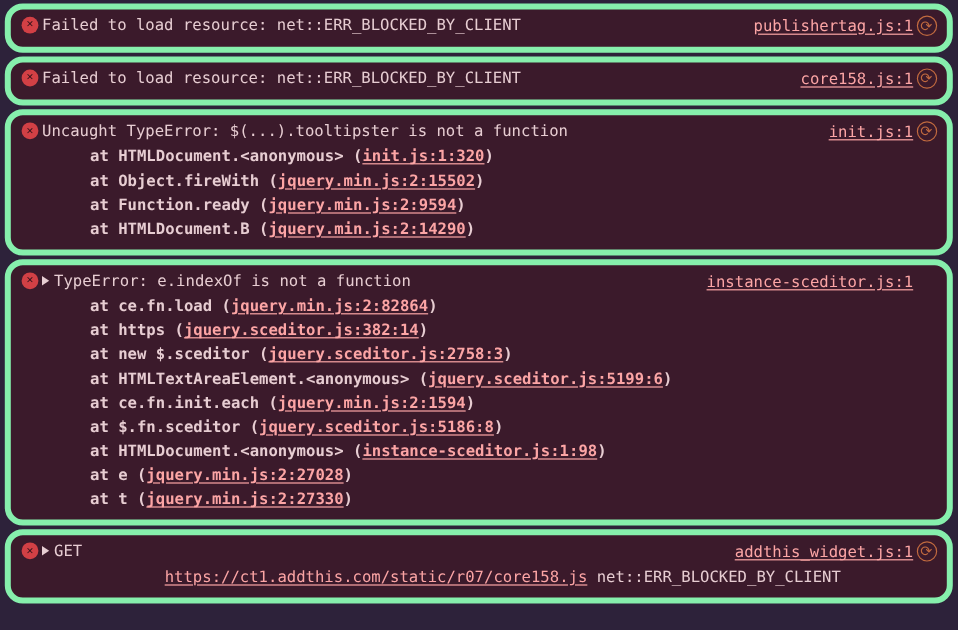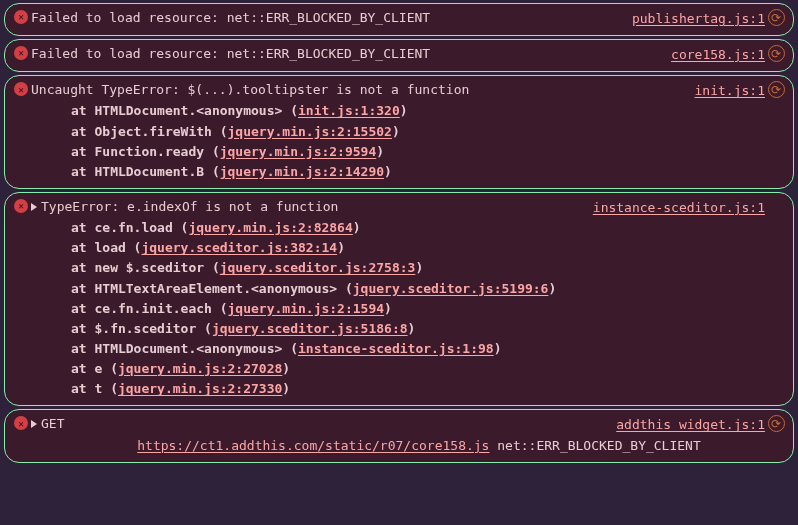--- a/index.html
+++ b/index.html
@@ -9,21 +9,21 @@
     height: 525px;
     background: #2d223a;
     font-family: "Menlo", "Consolas", "DejaVu Sans Mono", monospace;
     font-size: 13px;
     color: #e7cdd2;
     line-height: 1.55;
     overflow: hidden;
   }
   .entry {
     background: #3b1a2b;
-    border: 1px solid #86efac;
+    border: 5px solid #86efac;
     border-radius: 15px;
     margin: 3px 4px;
     padding: 4px 6px 6px 6px;
     position: relative;
   }
   .row { display: flex; align-items: flex-start; }
   .icon-col { flex: 0 0 20px; display:flex; justify-content:center; padding-top:2px;}
   .msg-col { flex: 1 1 auto; padding-right: 4px; }
   .src-col  { flex: 0 0 auto; text-align: right; white-space: nowrap; padding-left: 8px; padding-top:1px;}
   .nav-col  { flex: 0 0 22px; display:flex; justify-content:center; padding-top:1px;}
@@ -111,21 +111,21 @@
       <div class="row">
         <div class="icon-col">
           <span class="err-icon"></span>
         </div>
         <div class="msg-col"><span class="disclosure"></span><span class="msg">TypeError: e.indexOf is not a function</span></div>
         <div class="src-col"><span class="link">instance-sceditor.js:1</span></div>
         <div class="nav-col"></div>
       </div>
       <div class="trace">
         <div class="trace-line"><span class="at">at ce.fn.load (</span><span class="link">jquery.min.js:2:82864</span>)</div>
-        <div class="trace-line"><span class="at">at load (</span><span class="link">jquery.sceditor.js:382:14</span>)</div>
+        <div class="trace-line"><span class="at">at https (</span><span class="link">jquery.sceditor.js:382:14</span>)</div>
         <div class="trace-line"><span class="at">at new $.sceditor (</span><span class="link">jquery.sceditor.js:2758:3</span>)</div>
         <div class="trace-line"><span class="at">at HTMLTextAreaElement.&lt;anonymous&gt; (</span><span class="link">jquery.sceditor.js:5199:6</span>)</div>
         <div class="trace-line"><span class="at">at ce.fn.init.each (</span><span class="link">jquery.min.js:2:1594</span>)</div>
         <div class="trace-line"><span class="at">at $.fn.sceditor (</span><span class="link">jquery.sceditor.js:5186:8</span>)</div>
         <div class="trace-line"><span class="at">at HTMLDocument.&lt;anonymous&gt; (</span><span class="link">instance-sceditor.js:1:98</span>)</div>
         <div class="trace-line"><span class="at">at e (</span><span class="link">jquery.min.js:2:27028</span>)</div>
         <div class="trace-line"><span class="at">at t (</span><span class="link">jquery.min.js:2:27330</span>)</div>
       </div>
     </div>
     <div class="entry">

